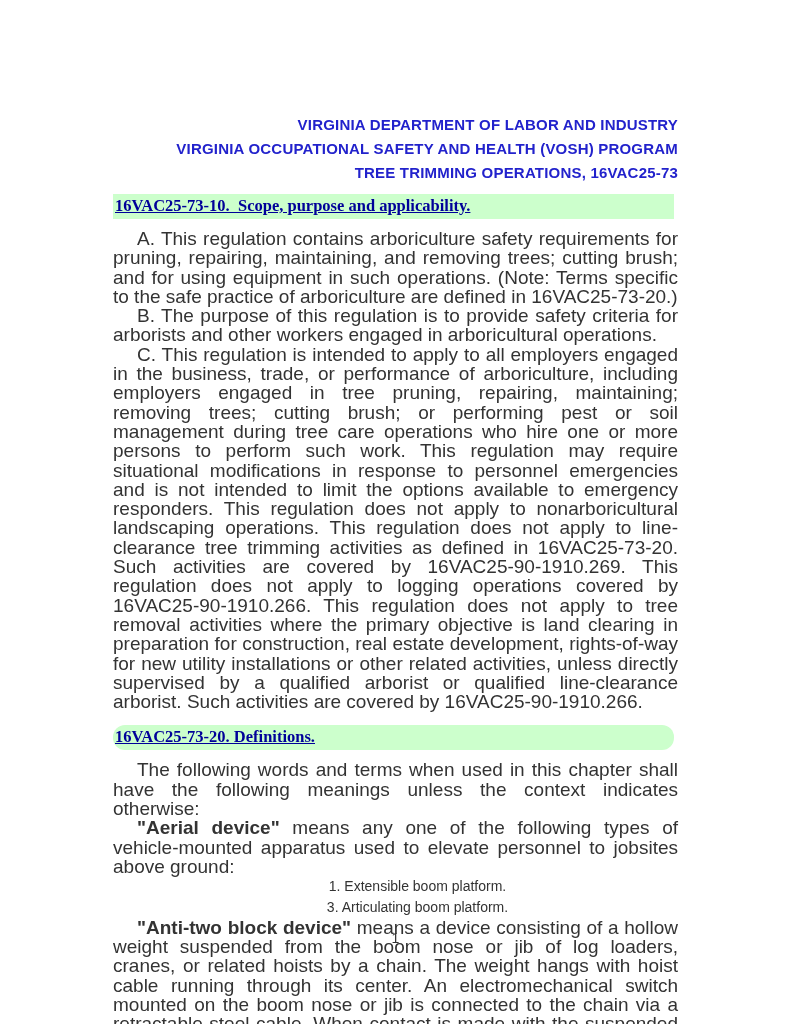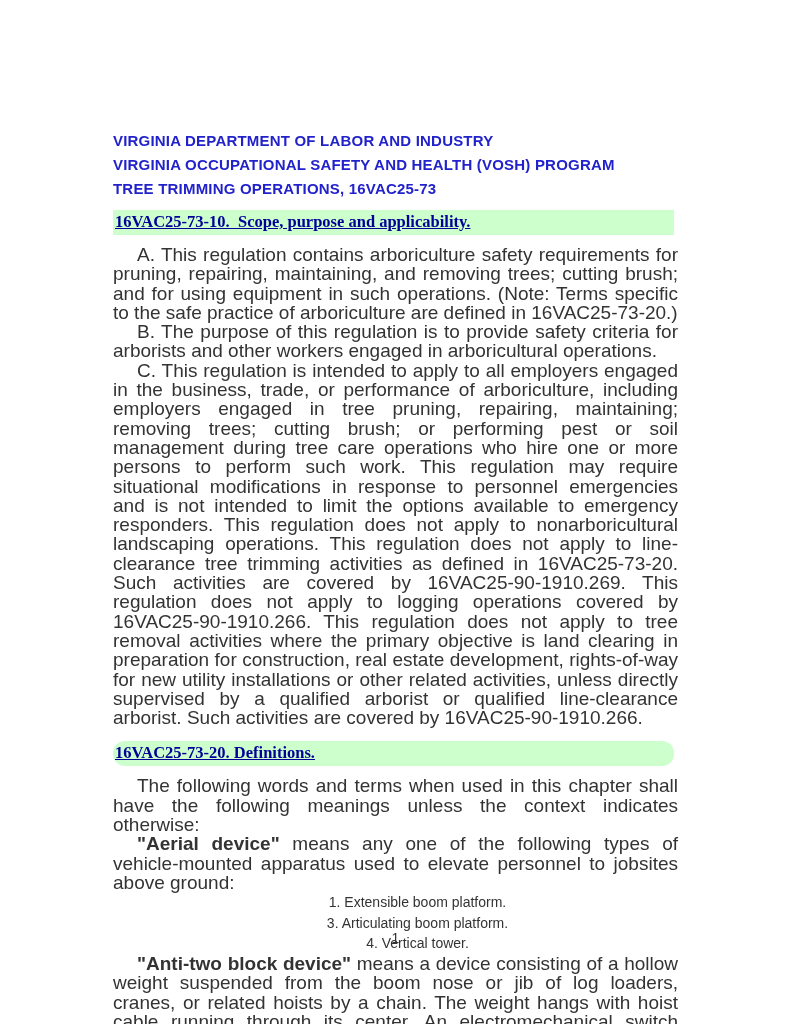--- a/index.html
+++ b/index.html
@@ -10,23 +10,22 @@
     background: #ffffff;
     position: relative;
     overflow: hidden;
     font-family: "Liberation Sans", sans-serif;
     color: var(--body-text, #333333);
   }
   .content {
     padding: 113px 113px 0 113px;
   }
   .doc-header {
-    text-align: left;
+    text-align: right;
     margin-bottom: 9px;
-    margin-top: 16px;
   }
   .doc-header-line {
     font-family: "Liberation Sans", sans-serif;
     font-weight: bold;
     font-size: 15px;
     line-height: 24px;
     color: var(--header-blue, #2222CC);
     letter-spacing: 0.2px;
   }
   .section-heading {
@@ -95,21 +94,20 @@
       <span class="section-heading-text">16VAC25-73-20. Definitions.</span>
     </div>
 
     <p class="para">The following words and terms when used in this chapter shall have the following meanings unless the context indicates otherwise:</p>
 
     <p class="para"><span class="bold-term">"Aerial device"</span><span> means any one of the following types of vehicle-mounted apparatus used to elevate personnel to jobsites above ground:</span></p>
 
     <ul class="def-list">
       <li>1. Extensible boom platform.</li>
       <li>3. Articulating boom platform.</li>
-      <li>4. Vertical tower.</li>
     </ul>
 
     <p class="para"><span class="bold-term">"Anti-two block device"</span><span> means a device consisting of a hollow weight suspended from the boom nose or jib of log loaders, cranes, or related hoists by a chain. The weight hangs with hoist cable running through its center. An electromechanical switch mounted on the boom nose or jib is connected to the chain via a retractable steel cable. When contact is made with the suspended weight by the hook block or any other lifting device nearing the nose or jib, the anti-two block switch circuit is deactivated, and hoist up or telescope out is prevented.</span></p>
 
     <p class="para"><span class="bold-term">"Apex"</span><span> means the point at which two saw cuts meet to form a notch.</span></p>
 
   </div>
 
   <div class="page-number">1</div>
 </div>

